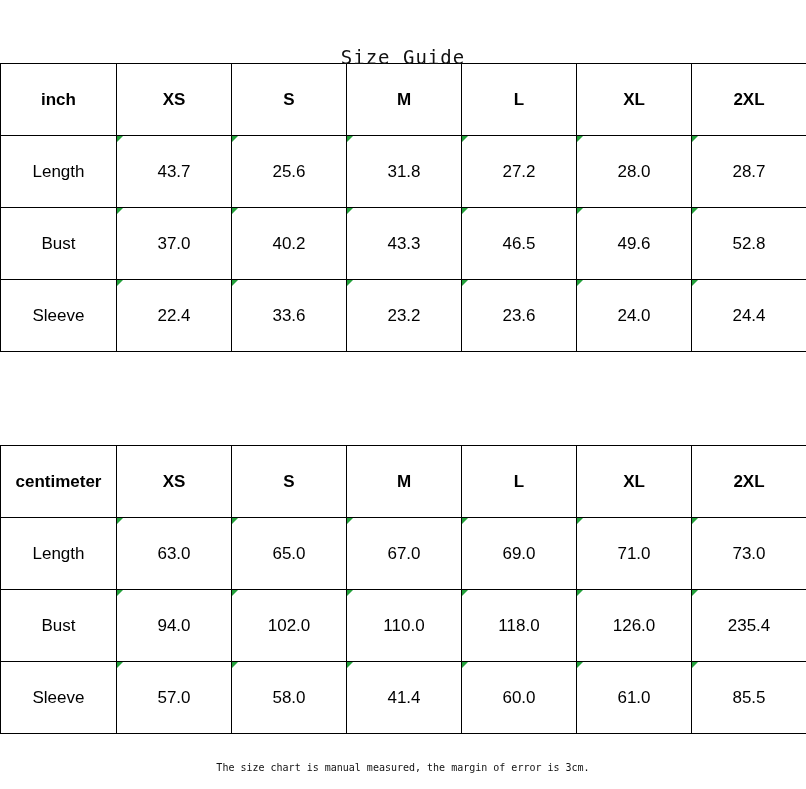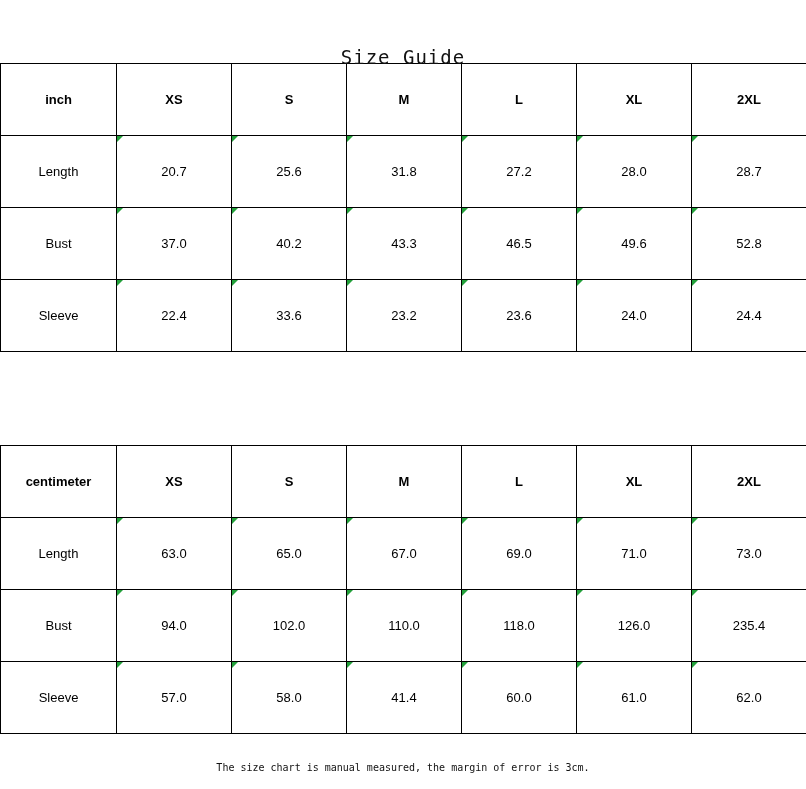--- a/index.html
+++ b/index.html
@@ -34,21 +34,21 @@
   }
   table.size-table {
     border-collapse: collapse;
     width: 806px;
     table-layout: fixed;
   }
   table.size-table td {
     border: 1px solid #000000;
     text-align: center;
     vertical-align: middle;
-    font-size: 13px;
+    font-size: 17px;
     height: 71px;
     padding: 0;
     position: relative;
   }
   
   table.size-table col.c0 { width: 116px; }
   table.size-table col.c1 { width: 115px; }
   table.size-table col.c2 { width: 115px; }
   table.size-table col.c3 { width: 115px; }
   table.size-table col.c4 { width: 115px; }
@@ -118,21 +118,21 @@
         <td class="hdr-unit">inch</td>
         <td class="hdr-size">XS</td>
         <td class="hdr-size">S</td>
         <td class="hdr-size">M</td>
         <td class="hdr-size">L</td>
         <td class="hdr-size">XL</td>
         <td class="hdr-size">2XL</td>
       </tr>
       <tr>
         <td class="row-label">Length</td>
-        <td class="cell-val mark">20.7</td>
+        <td class="cell-val mark">43.7</td>
         <td class="cell-val mark">25.6</td>
         <td class="cell-val mark">31.8</td>
         <td class="cell-val mark">27.2</td>
         <td class="cell-val mark">28.0</td>
         <td class="cell-val mark">28.7</td>
       </tr>
       <tr>
         <td class="row-label">Bust</td>
         <td class="cell-val mark">37.0</td>
         <td class="cell-val mark">40.2</td>
@@ -193,20 +193,20 @@
         <td class="cell-val mark">126.0</td>
         <td class="cell-val mark">235.4</td>
       </tr>
       <tr>
         <td class="row-label">Sleeve</td>
         <td class="cell-val mark">57.0</td>
         <td class="cell-val mark">58.0</td>
         <td class="cell-val mark">41.4</td>
         <td class="cell-val mark">60.0</td>
         <td class="cell-val mark">61.0</td>
-        <td class="cell-val mark">62.0</td>
+        <td class="cell-val mark">85.5</td>
       </tr>
     </tbody>
   </table>
 
   <div class="footnote">The size chart is manual measured, the margin of error is 3cm.</div>
 
 </div>
 
 </body></html>

